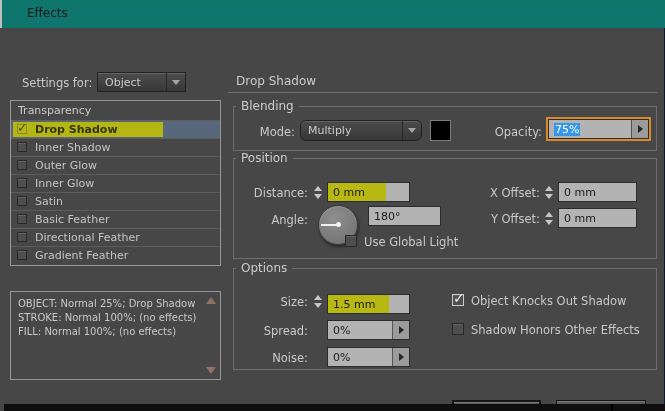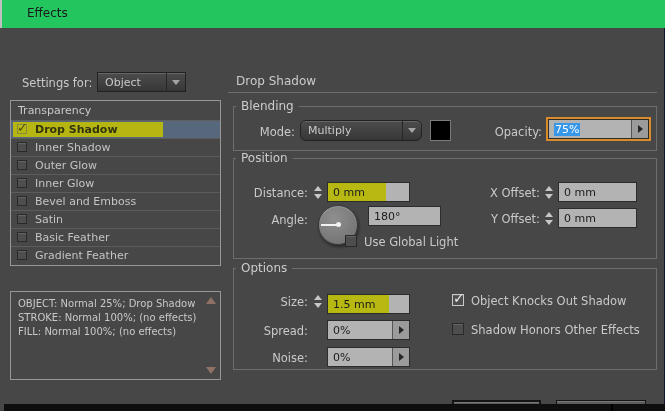--- a/index.html
+++ b/index.html
@@ -1,20 +1,20 @@
 <!DOCTYPE html>
 <html><head>
 <meta charset="utf-8">
 <style>
   * { margin:0; padding:0; box-sizing:border-box; }
   html,body { width:665px; height:411px; overflow:hidden; }
   body { font-family:"DejaVu Sans","Liberation Sans",sans-serif; background:#ffffff; position:relative; }
 
   
-  .titlebar { position:absolute; left:0; top:0; width:665px; height:35px; background:#22c55e; border-left:2px solid #bfbfbf; }
+  .titlebar { position:absolute; left:0; top:0; width:665px; height:35px; background:#0f766e; border-left:2px solid #bfbfbf; }
   .titlebar .title { position:absolute; left:25px; top:6px; font-size:12px; color:#1b1b1b; }
 
   
   .dialog { position:absolute; left:0; top:28px; width:665px; height:383px; background:#474747; border-right:1px solid #0f172a; }
   .bottom-strip { position:absolute; left:4px; bottom:0; width:661px; height:7px; background:#0e0e0e; }
   .bottom-tick { position:absolute; left:611px; bottom:0; width:2px; height:7px; background:#000; }
 
   .lbl { position:absolute; color:#c9c9c9; font-size:11.5px; white-space:nowrap; }
   .lbl.r { text-align:right; }
 
@@ -114,29 +114,29 @@
     <div class="row">
       <div class="cbx"></div>
       <div class="rlabel">Outer Glow</div>
     </div>
     <div class="row">
       <div class="cbx"></div>
       <div class="rlabel">Inner Glow</div>
     </div>
     <div class="row">
       <div class="cbx"></div>
-      <div class="rlabel">Bevel and Emboss</div>
-    </div>
-    <div class="row">
-      <div class="cbx"></div>
       <div class="rlabel">Satin</div>
     </div>
     <div class="row">
       <div class="cbx"></div>
       <div class="rlabel">Basic Feather</div>
+    </div>
+    <div class="row">
+      <div class="cbx"></div>
+      <div class="rlabel">Directional Feather</div>
     </div>
     <div class="row">
       <div class="cbx"></div>
       <div class="rlabel">Gradient Feather</div>
     </div>
   </div>
 
   <div class="summary">
     <div class="line">OBJECT: Normal 25%; Drop Shadow</div>
     <div class="line">STROKE: Normal 100%; (no effects)</div>

